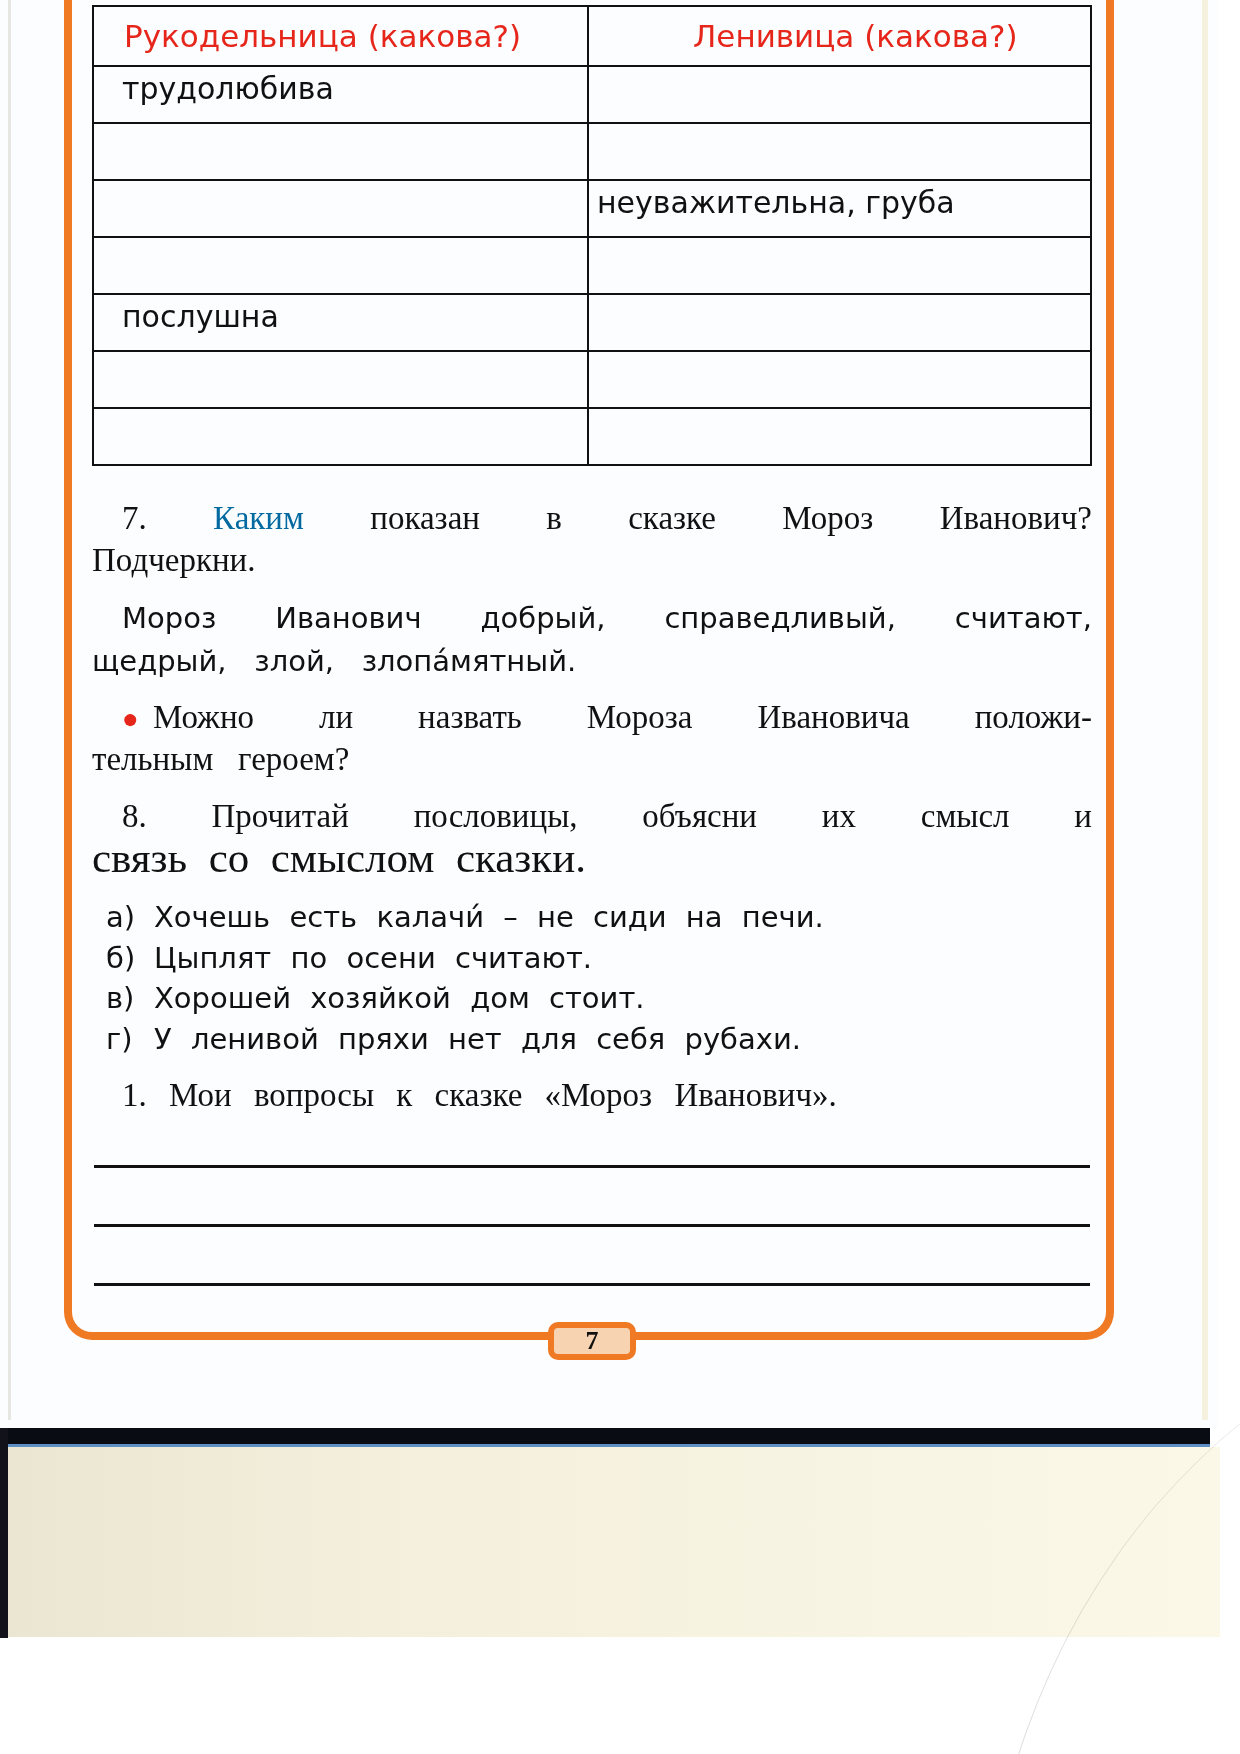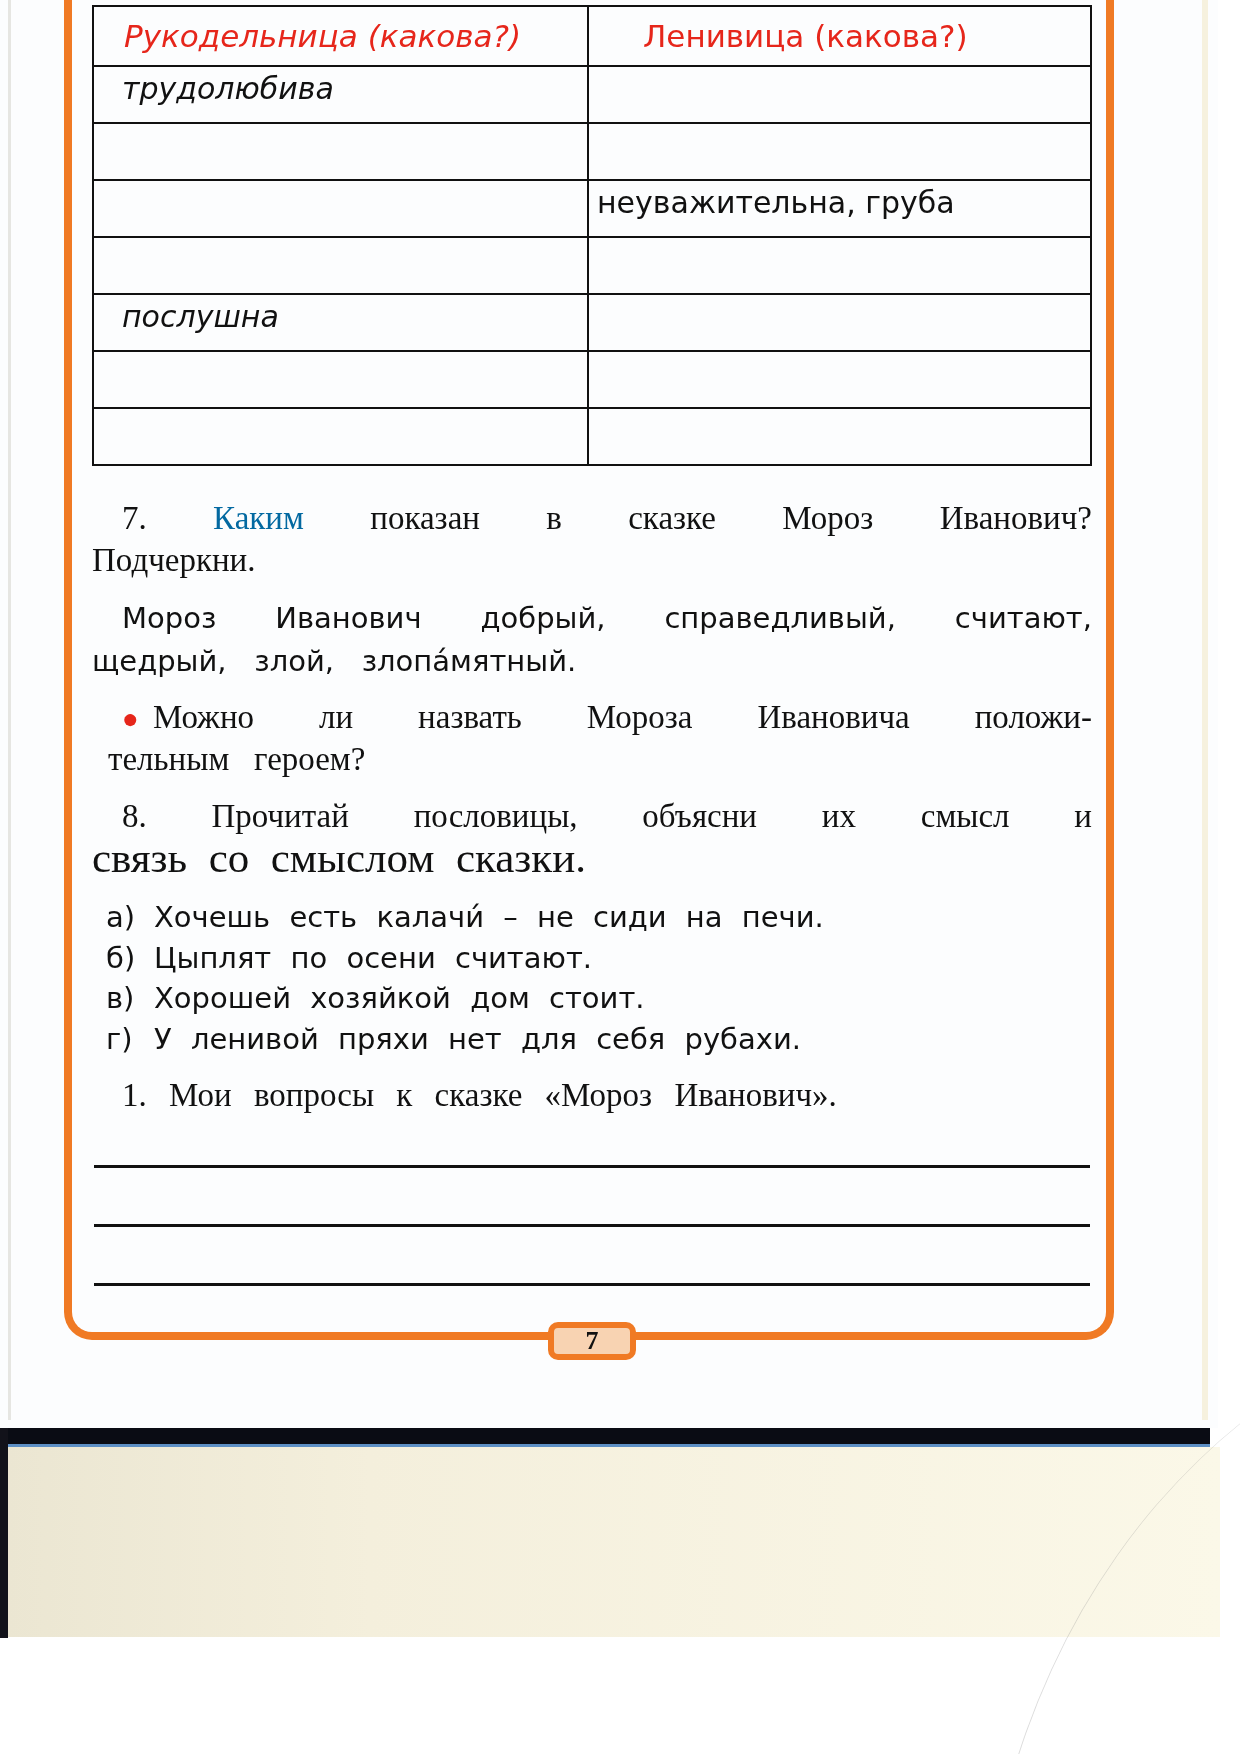--- a/index.html
+++ b/index.html
@@ -89,30 +89,30 @@
       text-align: left;
       font-weight: normal;
     }
     .table th {
       color: #e6261b;
       font-size: 31px;
       height: 60px;
       padding-left: 30px;
     }
     .table th.col-right {
-      padding-left: 54px;
+      padding-left: 104px;
     }
     .table td.col-right {
       padding-left: 8px;
     }
     .table .cell-text {
       position: relative;
       top: -6px;
     }
-    .col-left { width: 496px; font-style: italic; }
+    .col-left { width: 496px; }
     .col-right { width: 504px; }
 
     
     .serif {
       font-family: "Liberation Serif", serif;
     }
     .q7 {
       position: absolute;
       left: 92px;
       top: 497px;
@@ -146,21 +146,20 @@
       width: 970px;
       font-size: 33px;
       line-height: 42px;
     }
     .bullet-q2 {
       position: absolute;
       left: 92px;
       top: 738px;
       font-size: 33px;
       line-height: 42px;
-      margin-left: 16px;
     }
     .bullet-dot {
       color: #e6261b;
       font-size: 28px;
       margin-right: 14px;
     }
     .q8 {
       position: absolute;
       left: 122px;
       top: 795px;

